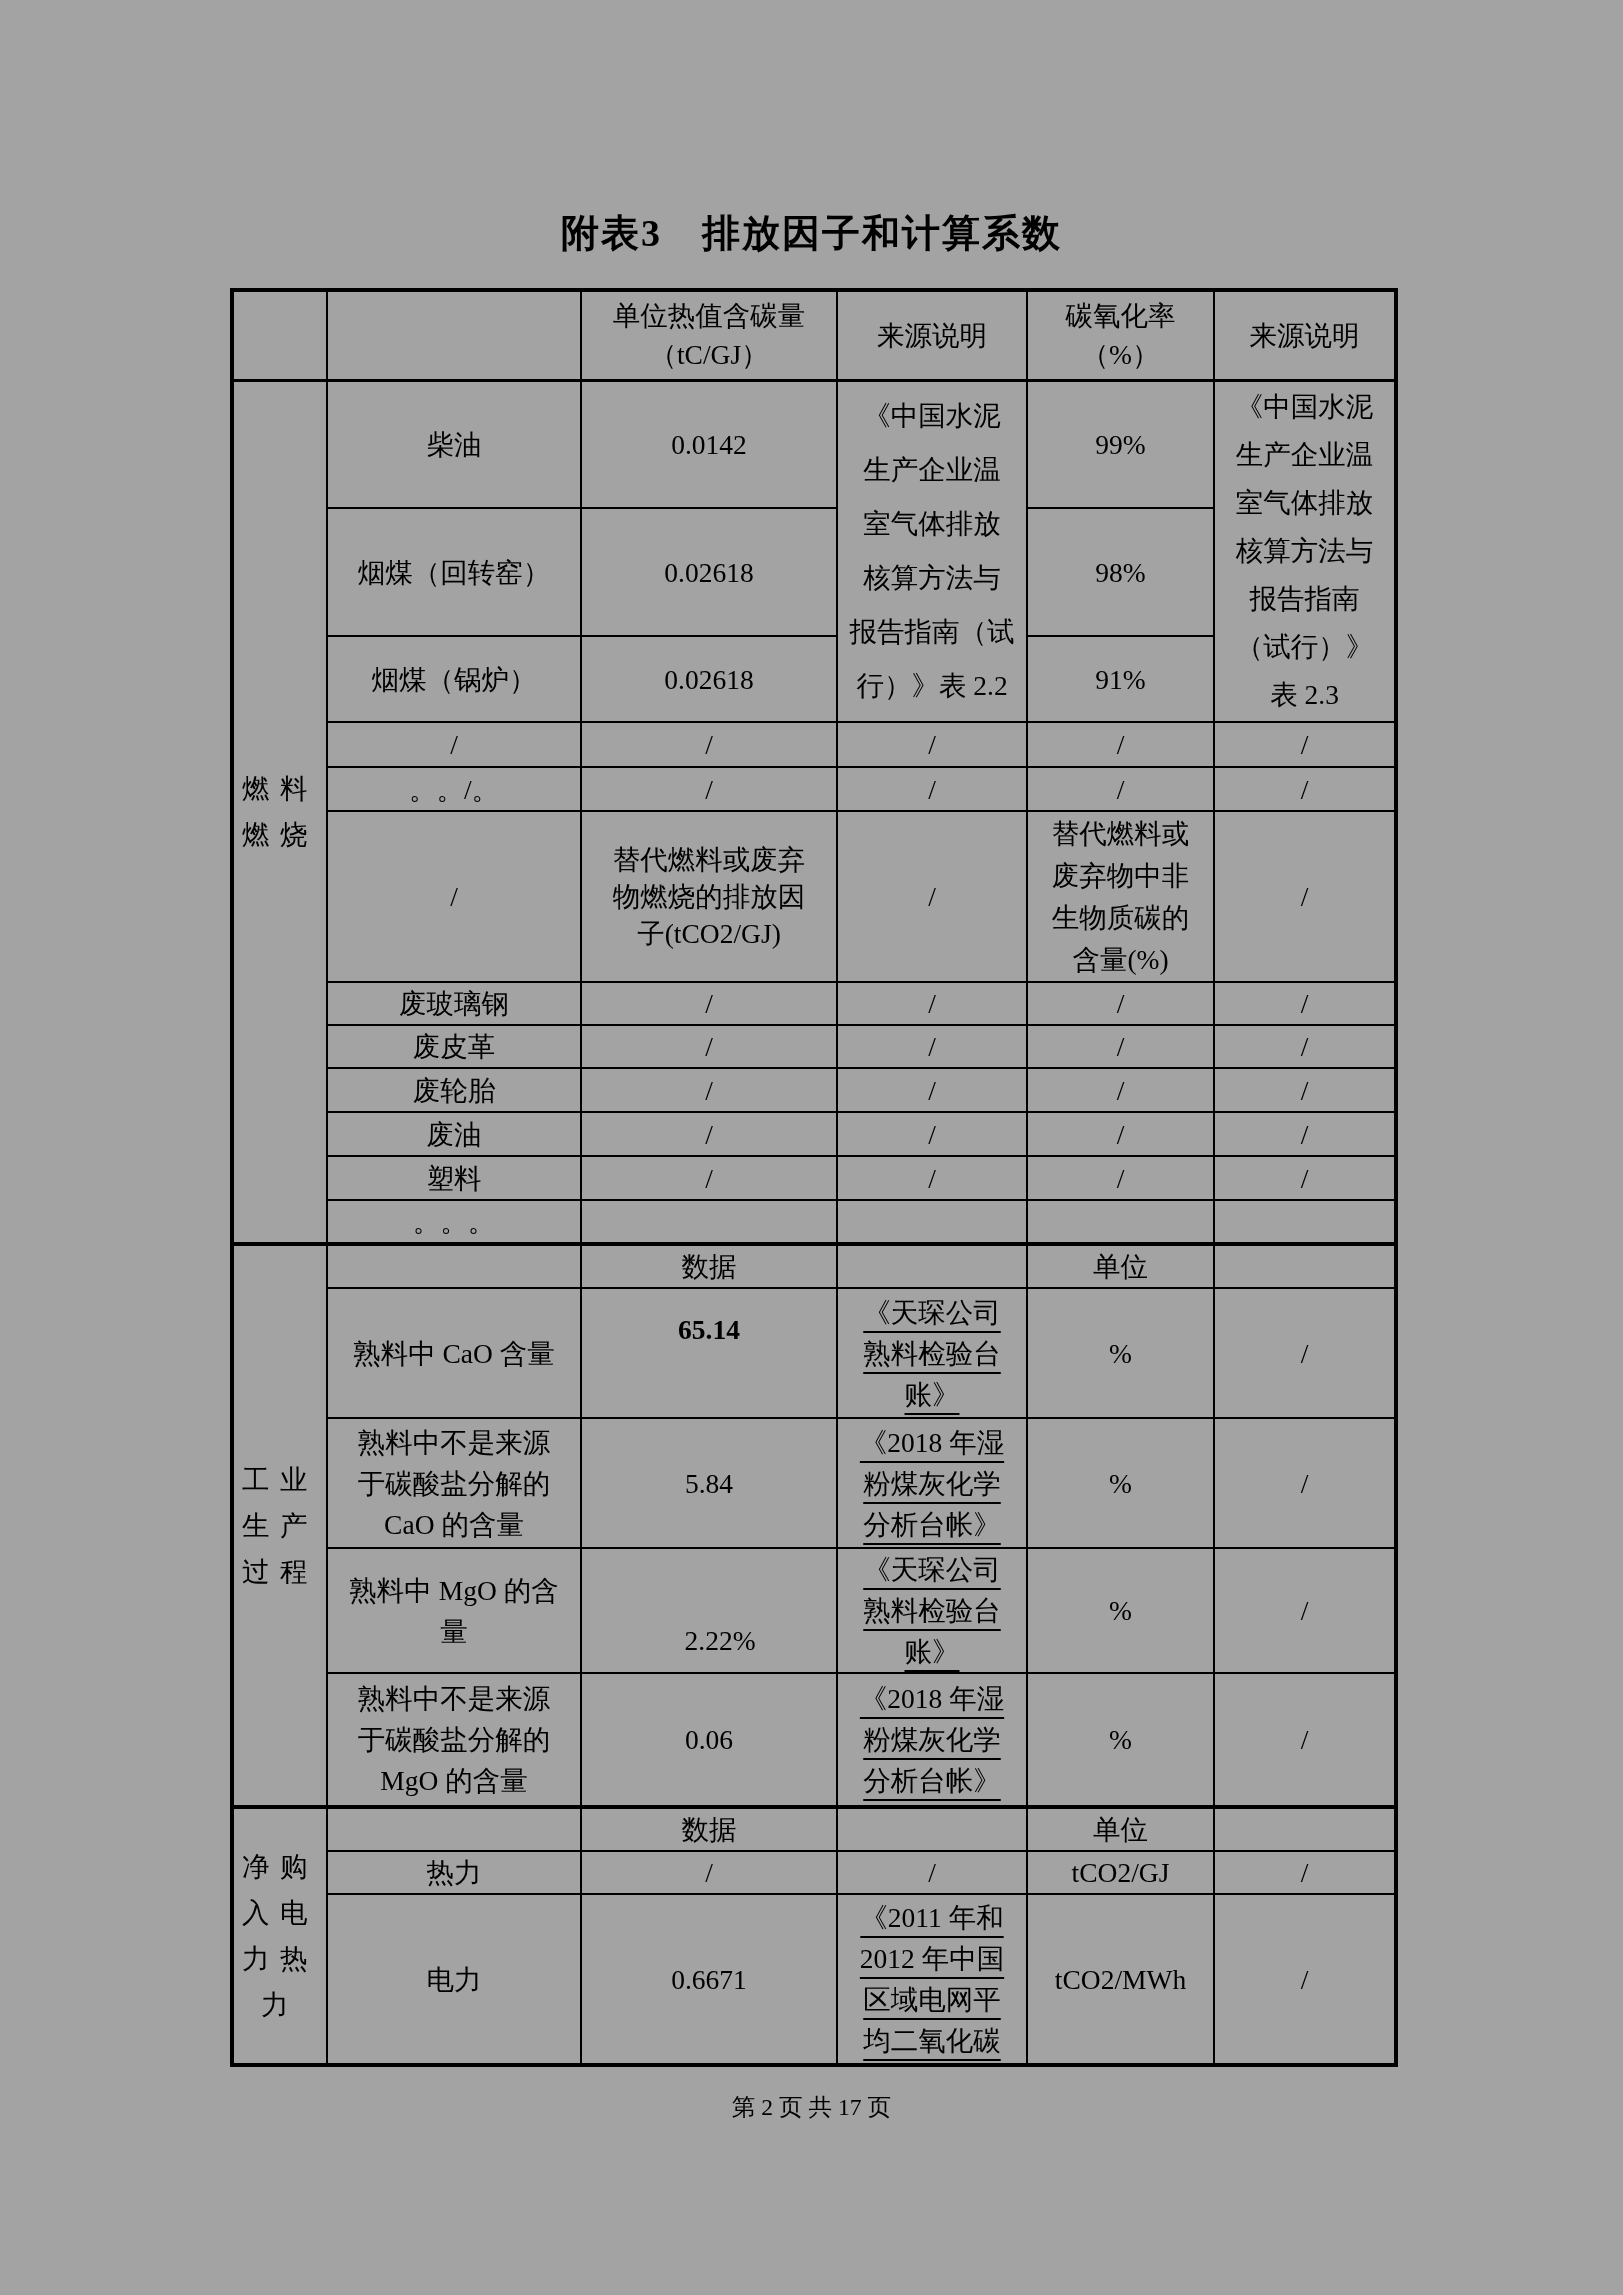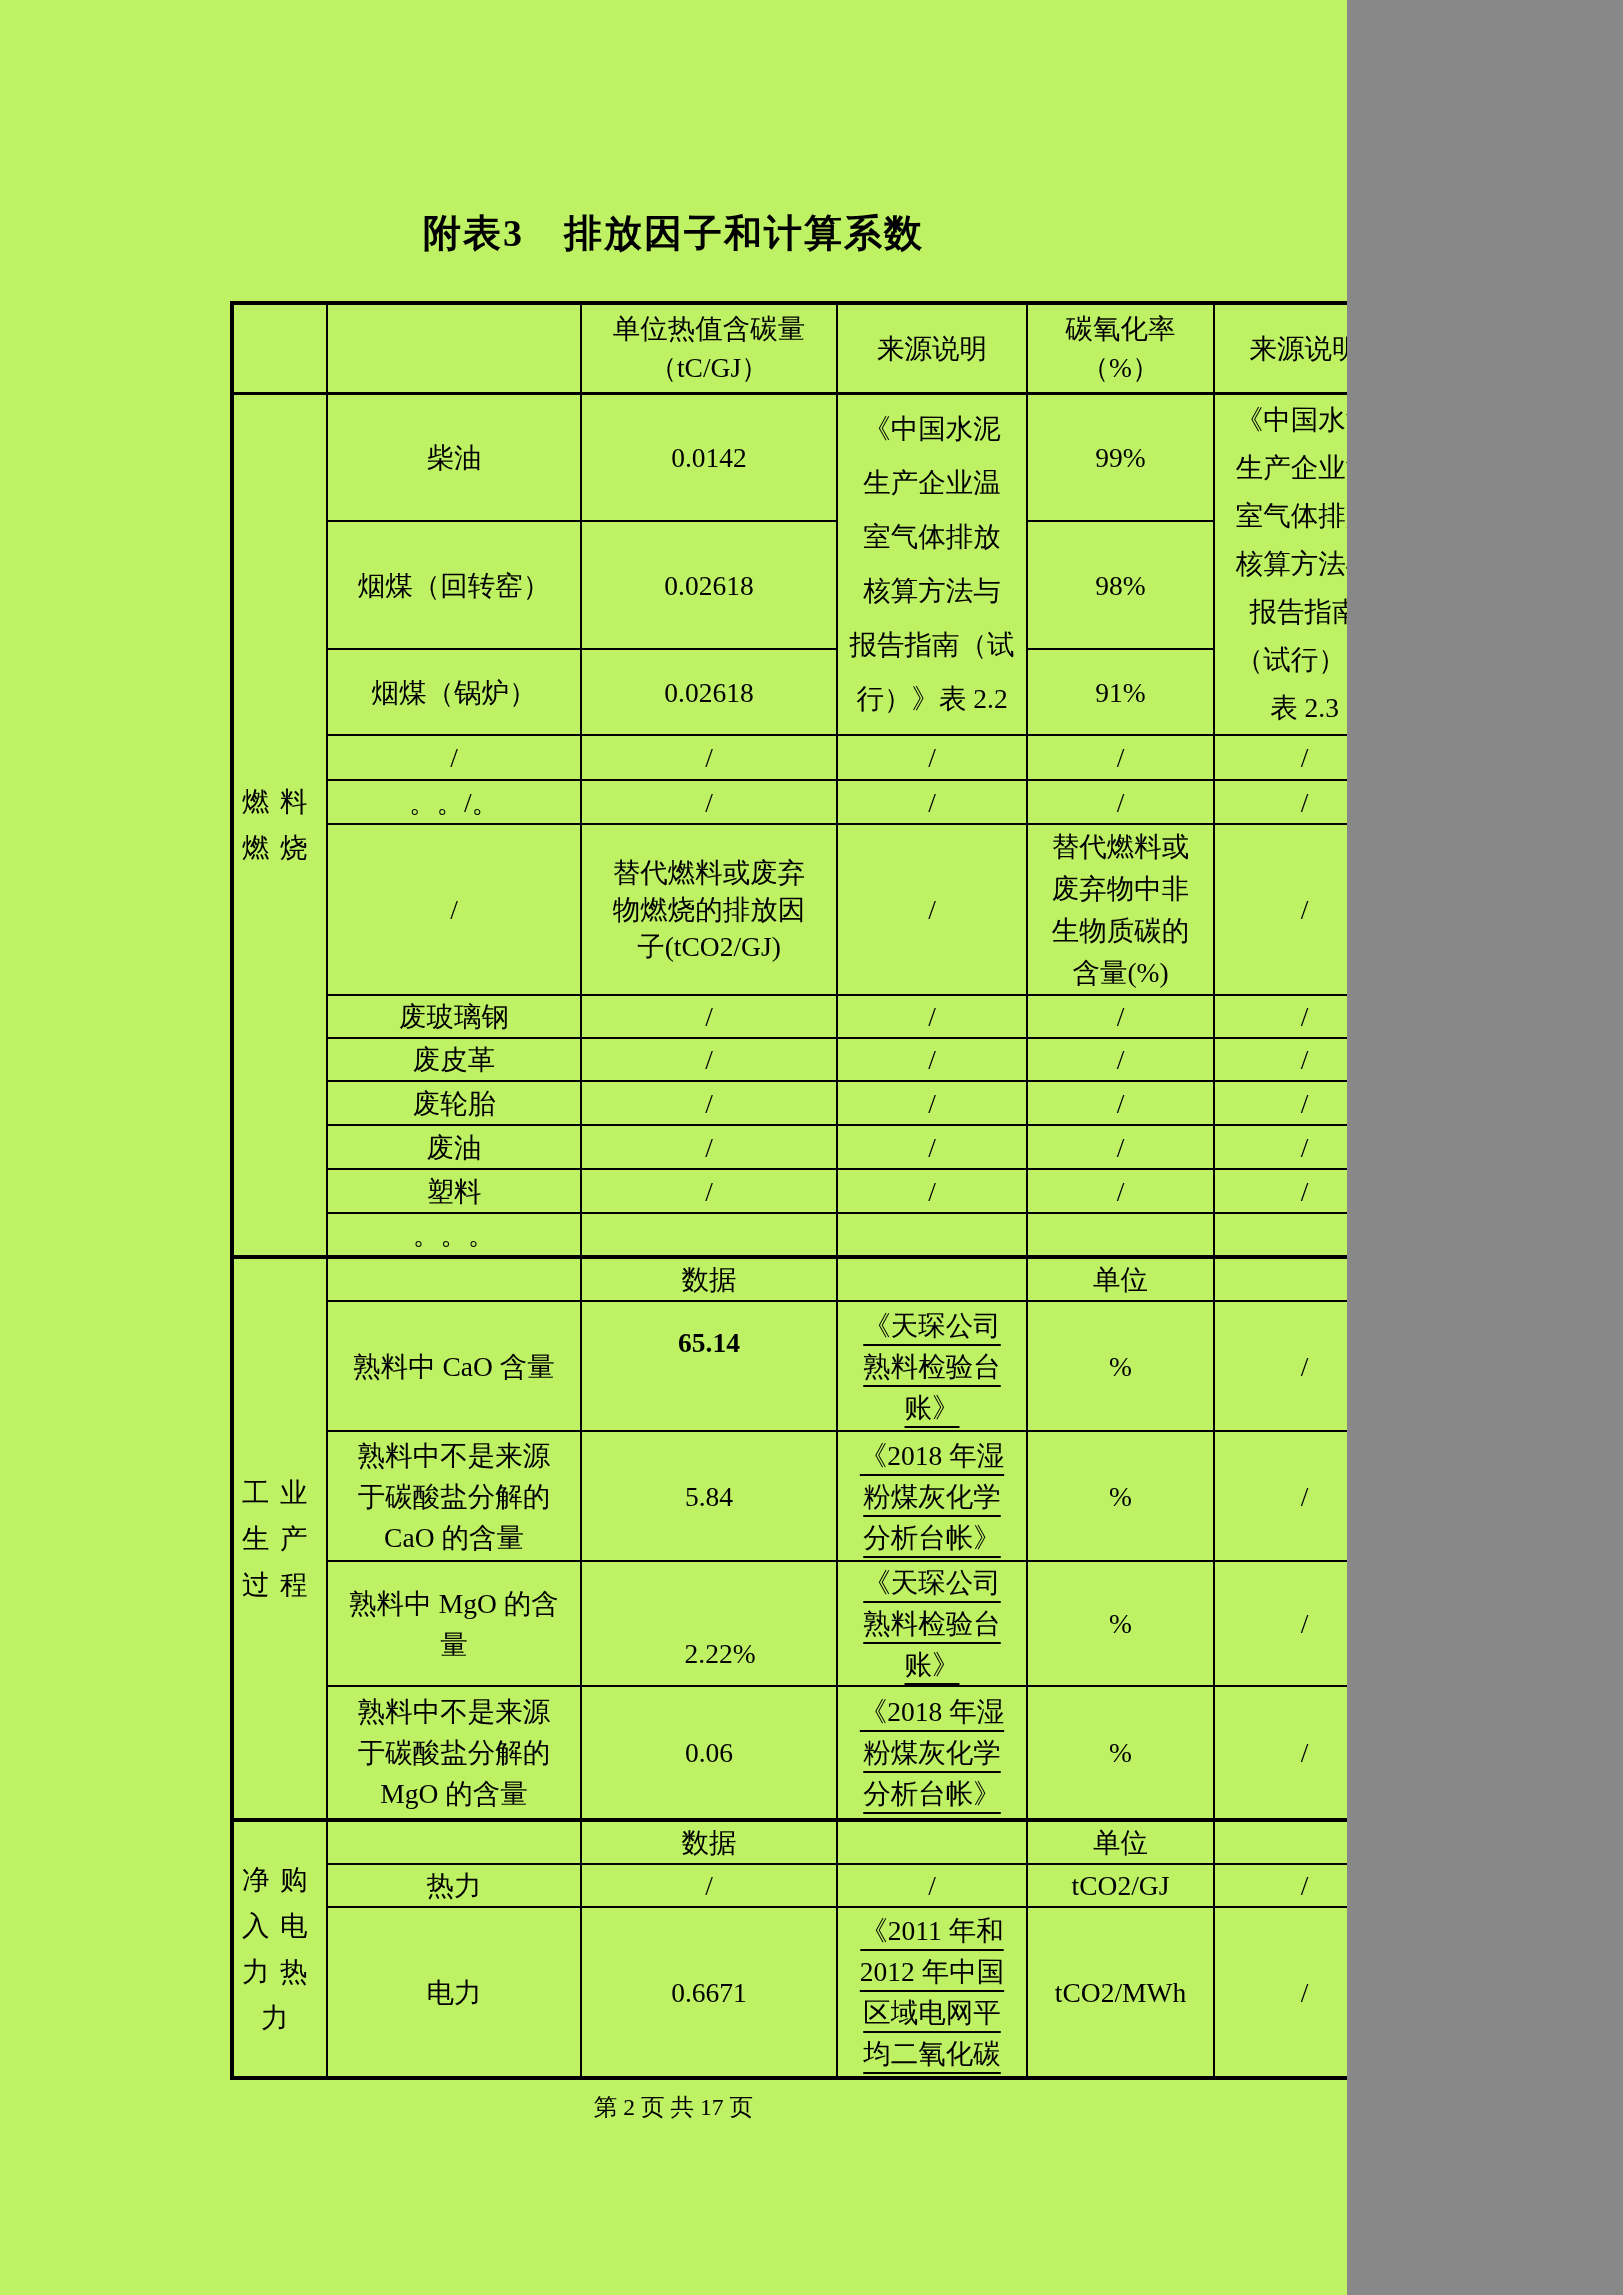--- a/index.html
+++ b/index.html
@@ -1,20 +1,20 @@
 <!DOCTYPE html>
 <html style="font-size:10.5px"><head>
 <meta charset="utf-8">
 <style>
   html,body{margin:0;padding:0;background:#888;}
-  .page{position:relative;width:1347px;height:2295px;background:#bef264;
+  .page{position:relative;width:1623px;height:2295px;background:#a3a3a3;
         font-family:"Liberation Serif","DejaVu Serif",serif;color:#000;overflow:hidden;}
   .title{position:absolute;top:208px;left:0;width:100%;text-align:center;
          font-size:38px;font-weight:700;letter-spacing:2px;white-space:pre;}
-  table.main{position:absolute;top:301px;left:230px;width:1163px;
+  table.main{position:absolute;top:288px;left:230px;width:1163px;
              border-collapse:collapse;table-layout:fixed;border:4.6px solid #000;}
   td{border:2px solid #000;text-align:center;vertical-align:middle;
      font-size:27.5px;line-height:41px;padding:0 3.9px;white-space:pre-line;overflow:hidden;}
   tr.sec > td{border-top:4.6px solid #000;}
   tr.subhdr > td{border-top:3.9px solid #000;}
   .seclabel{letter-spacing:10.5px;line-height:46px;}
   .hdrcell{line-height:39px;}
   .lh80{line-height:54px;}
   .lh74{line-height:48px;}
   .lh72{line-height:37px;text-align:center;}

